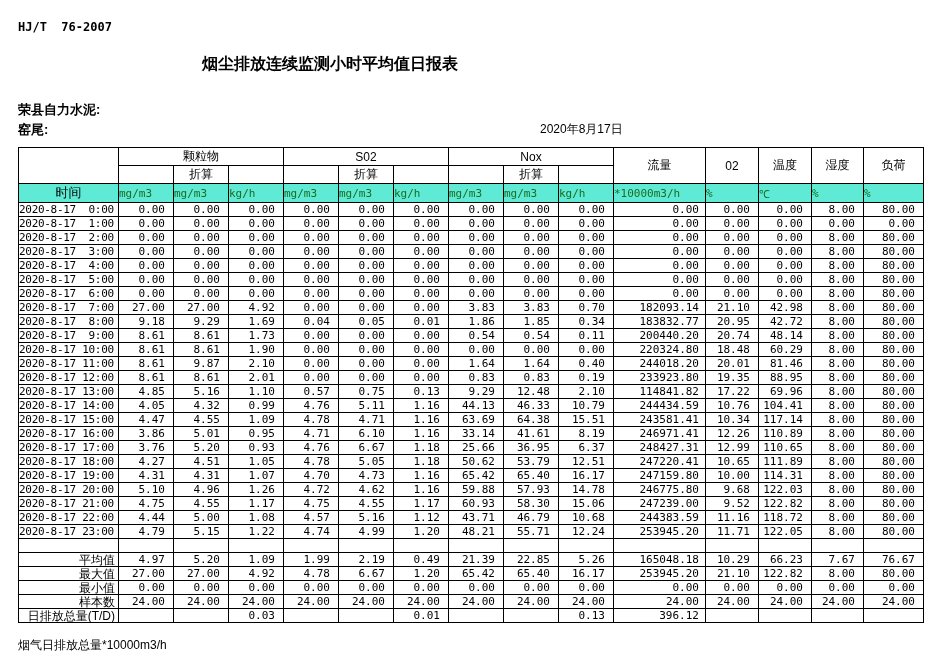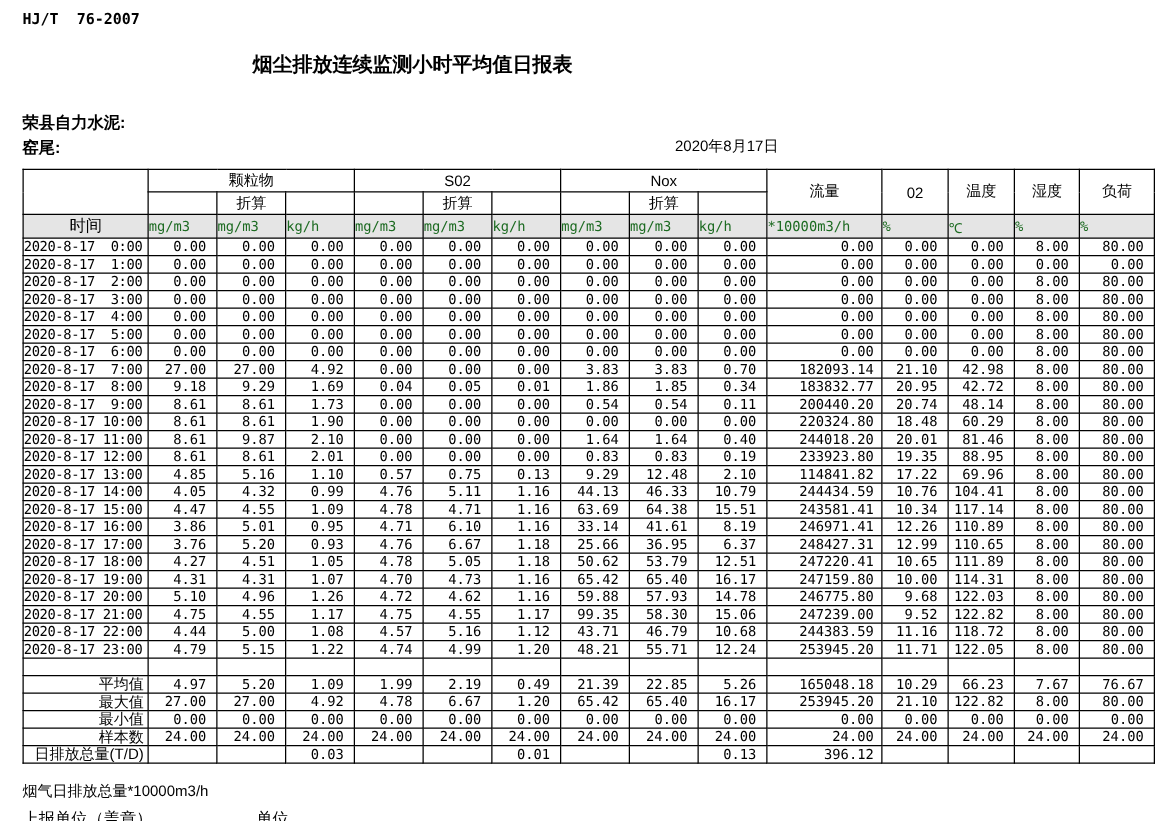--- a/index.html
+++ b/index.html
@@ -1,29 +1,29 @@
 <!DOCTYPE html>
 <html><head>
 <meta charset="utf-8">
 <style>
   * { margin:0; padding:0; box-sizing:border-box; }
   html,body { width:932px; height:657px; background:#ffffff; overflow:hidden;
               font-family:"Liberation Sans","DejaVu Sans",sans-serif; color:#000; }
-  .std-code { margin:8px 0 0 18px; font:bold 12px "DejaVu Sans Mono",monospace; white-space:pre; }
+  .std-code { margin:20px 0 0 18px; font:bold 12px "DejaVu Sans Mono",monospace; white-space:pre; }
   .doc-title { width:660px; text-align:center; margin-top:20px; font-size:16px; font-weight:bold; }
   .company-line { margin:26px 0 0 18px; font-size:13px; font-weight:bold; }
   .loc-date-line { position:relative; margin:2px 0 0 18px; font-size:13px; font-weight:bold; height:16px; }
   .date-txt { position:absolute; left:522px; top:0; font-weight:normal; font-size:12px; white-space:nowrap; }
 
   table { border-collapse:collapse; table-layout:fixed; margin:10px 0 0 18px; }
   td { border:1px solid #000; vertical-align:middle; overflow:hidden; height:14px; }
   thead tr.h1 td, thead tr.h2 td { height:16px; }
   thead tr.h3 td { height:15px; }
   .grp  { font-size:12px; text-align:center; }
-  .green{ background:#e5e5e5; }
+  .green{ background:#5eead4; }
   .unit { color:#1d6b22; font:11px "DejaVu Sans Mono",monospace; text-align:left; }
   .time-hd { font-size:13px; text-align:center; color:#000; }
   .time-cell { font:11px "DejaVu Sans Mono",monospace; letter-spacing:-0.3px;
                padding-right:2px; white-space:pre; }
   .num  { font:11px "DejaVu Sans Mono",monospace; text-align:right; padding-right:8px; white-space:pre; }
   .flow { padding-right:6px; }
   .label-cell { position:relative; }
   .label-cell span { position:absolute; right:3px; top:50%; transform:translateY(-50%);
                      font-size:12px; white-space:nowrap; }
   .footer1 { margin:14px 0 0 18px; font-size:12px; }
@@ -459,21 +459,21 @@
         <td class="num">80.00</td>
       </tr>
       <tr>
         <td class="time-cell">2020-8-17 21:00</td>
         <td class="num">4.75</td>
         <td class="num">4.55</td>
         <td class="num">1.17</td>
         <td class="num">4.75</td>
         <td class="num">4.55</td>
         <td class="num">1.17</td>
-        <td class="num">99.35</td>
+        <td class="num">60.93</td>
         <td class="num">58.30</td>
         <td class="num">15.06</td>
         <td class="num flow">247239.00</td>
         <td class="num">9.52</td>
         <td class="num">122.82</td>
         <td class="num">8.00</td>
         <td class="num">80.00</td>
       </tr>
       <tr>
         <td class="time-cell">2020-8-17 22:00</td>

